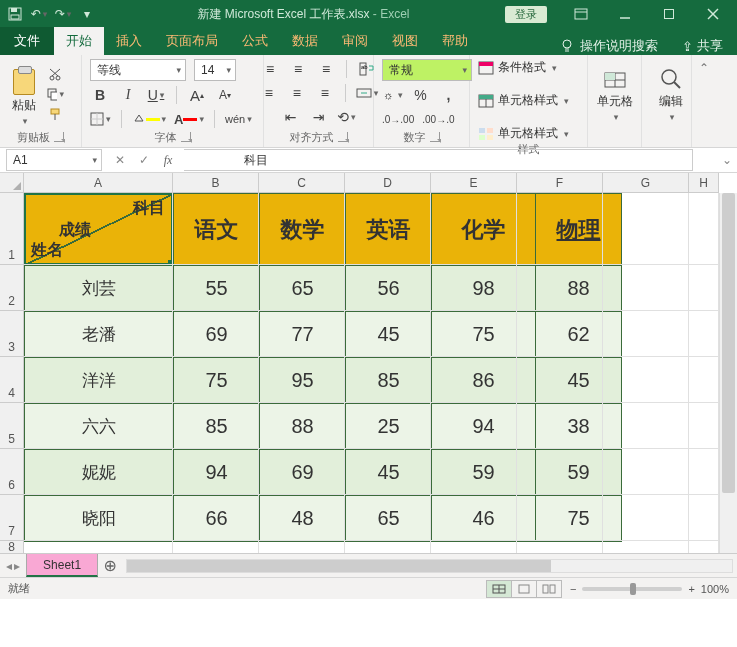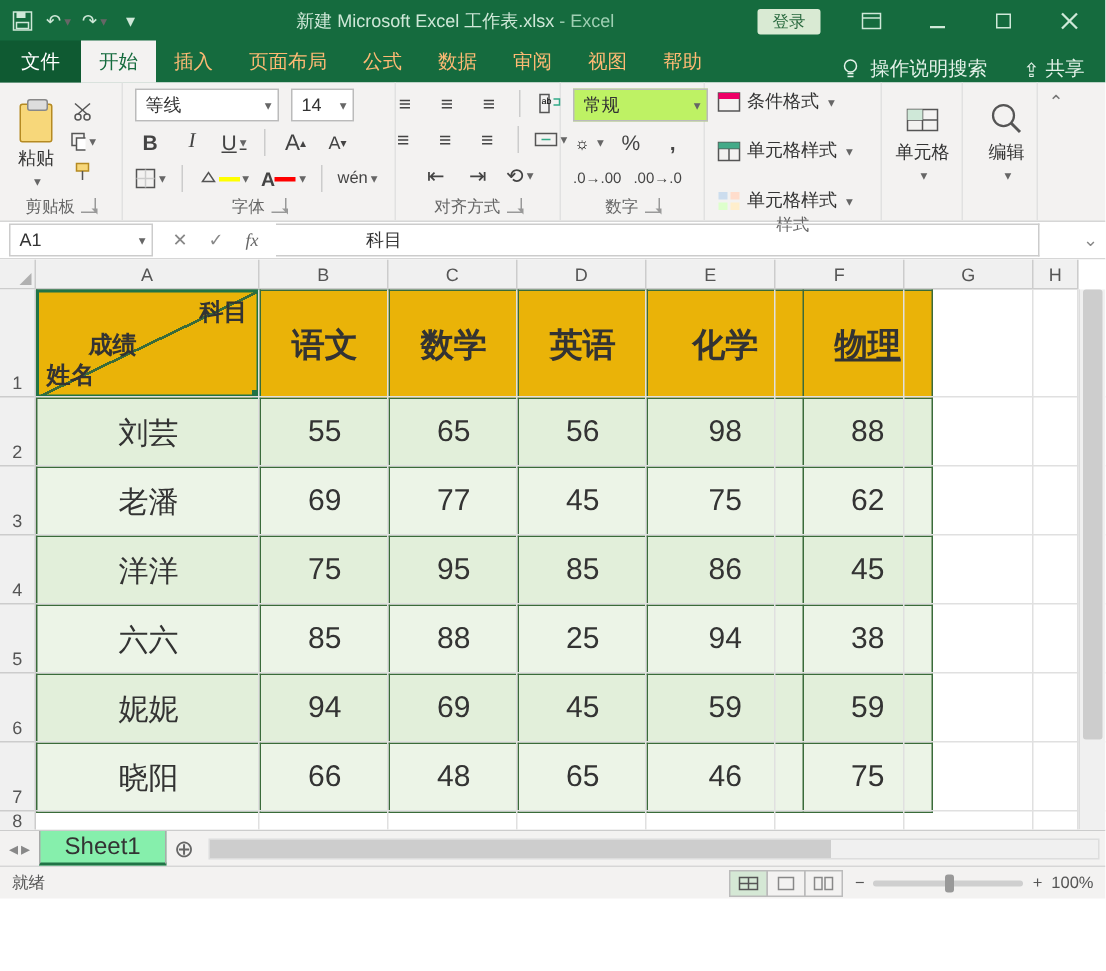--- a/index.html
+++ b/index.html
@@ -70,33 +70,33 @@
 .row-heads{position:absolute;top:20px;left:0;width:24px;background:#f0f0f0;border-right:1px solid #ccc}
 .rh{border-bottom:1px solid #ccc;display:flex;align-items:flex-end;justify-content:center;color:#555;font-size:12px;padding-bottom:2px}
 .grid{position:absolute;top:20px;left:24px;right:18px;bottom:0}
 .gcell{position:absolute;border-right:1px solid #e0e0e0;border-bottom:1px solid #e0e0e0}
 .data-table{position:absolute;top:0;left:0}
 .dt{border-collapse:collapse}
 .dt td,.dt th{border:1.5px solid #3a6b3a;text-align:center;font-size:20px;padding:0}
 .dt thead th{background:#eab308;font-weight:bold;font-size:22px}
 .dt tbody tr:nth-child(odd) td{background:#e2efda}
 .dt tbody tr:nth-child(even) td{background:#ecf4e7}
-.dt tbody td:first-child{font-size:20px}
+.dt tbody td:first-child{font-size:17px}
 .selbox{position:absolute;top:0;left:0;border:2px solid #217346;pointer-events:none}
 .selbox::after{content:"";position:absolute;right:-3px;bottom:-3px;width:6px;height:6px;background:#217346}
 .hdr-cell{position:relative;width:100%;height:100%}
 .hdr-cell .diag{position:absolute;top:0;left:0;width:100%;height:100%;background:linear-gradient(to bottom right,transparent 49.3%,#3a6b3a 49.3%,#3a6b3a 50.7%,transparent 50.7%)}
 .hdr-cell .tl{position:absolute;top:4px;right:8px;font-size:16px;font-weight:bold}
 .hdr-cell .mm{position:absolute;top:26px;left:34px;font-size:16px;font-weight:bold}
 .hdr-cell .bl{position:absolute;bottom:4px;left:6px;font-size:16px;font-weight:bold}
 .vscroll{position:absolute;top:20px;right:0;width:18px;bottom:0;background:#f0f0f0;border-left:1px solid #ddd}
 .vthumb{position:absolute;top:0;left:2px;right:2px;height:300px;background:#cdcdcd;border-radius:2px}
 .sheet-tabs{height:24px;border-top:1px solid #ccc;background:#f3f2f1;display:flex;align-items:center}
 .st-nav{display:flex;gap:2px;padding:0 6px;color:#888}
-.st-tab{height:23px;border:1px solid #aaa;border-top:none;background:#86efac;padding:0 16px;display:flex;align-items:center;font-size:16px;border-bottom:2px solid #217346}
+.st-tab{height:23px;border:1px solid #aaa;border-top:none;background:#f9a8d4;padding:0 16px;display:flex;align-items:center;font-size:12px;border-bottom:2px solid #217346}
 .st-add{width:24px;display:flex;align-items:center;justify-content:center;color:#666;font-size:16px}
 .st-hscroll{flex:1;height:14px;margin:0 4px;background:#f0f0f0;position:relative;border:1px solid #ddd}
 .st-hscroll .th{position:absolute;left:0;top:0;bottom:0;width:70%;background:#cdcdcd}
 .status{height:22px;background:#f3f2f1;border-top:1px solid #d6d6d6;display:flex;align-items:center;font-size:11px;color:#555;padding:0 8px}
 .status .sp{flex:1}
 .view-btns{display:flex;gap:0;margin-right:8px}
 .vb{width:26px;height:18px;border:1px solid #bbb;display:flex;align-items:center;justify-content:center;margin-left:-1px}
 .vb.active{background:#d5e8d5}
 .zoom{display:flex;align-items:center;gap:6px}
 .zslider{width:100px;height:4px;background:#cfcfcf;position:relative;border-radius:2px}

